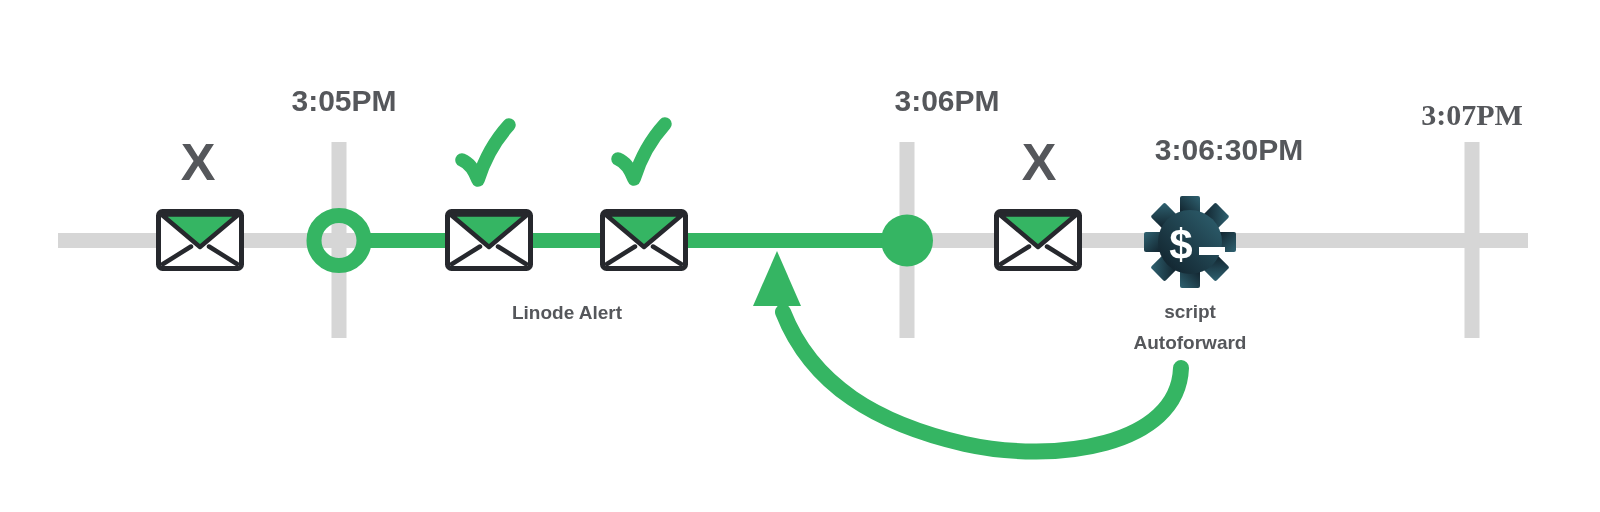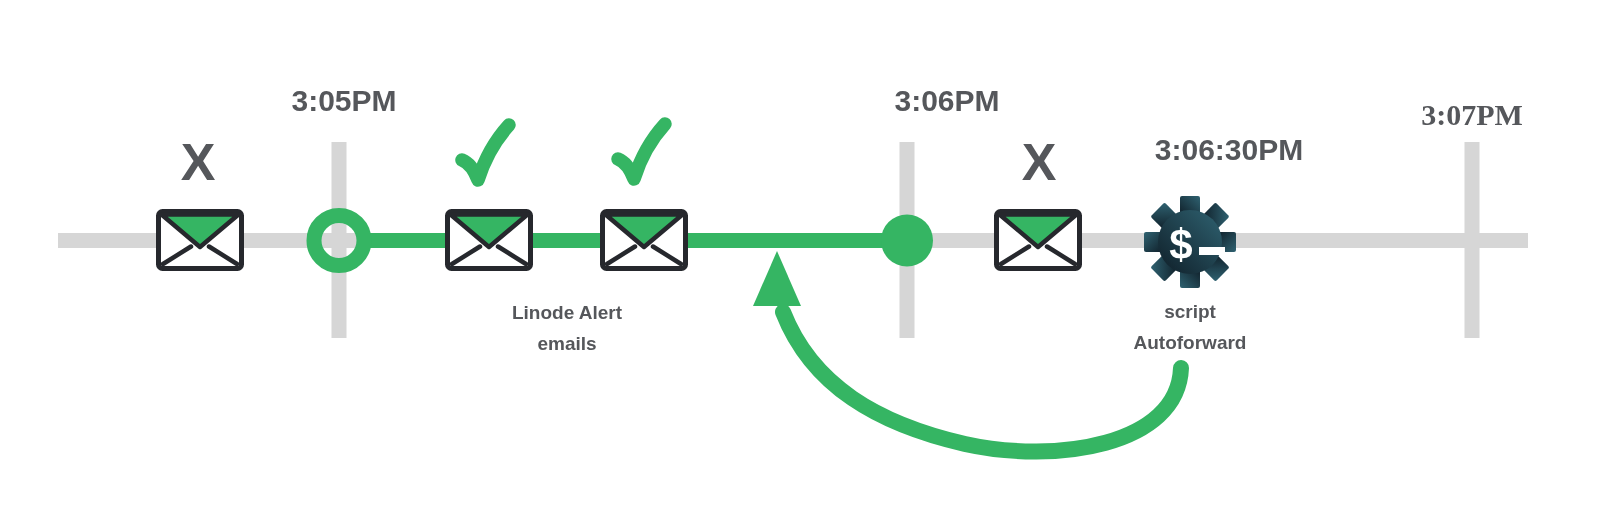--- a/index.html
+++ b/index.html
@@ -86,20 +86,19 @@
     </g>
   </svg>
 
   <div class="label time-label" style="left:344px; top:86px;">3:05PM</div>
   <div class="label time-label" style="left:907px; top:86px;margin-left:40px;">3:06PM</div>
   <div class="label time-label" style="left:1472px; top:100px;font-family:Liberation Serif, serif;">3:07PM</div>
   <div class="label time-label" style="left:1193px; top:135px;margin-left:36px;">3:06:30PM</div>
 
   <div class="label caption" style="left:567px; top:297px;">
     <div>Linode Alert</div>
-    <div>emails</div>
   </div>
   <div class="label caption" style="left:1190px; top:296px;">
     <div>script</div>
     <div>Autoforward</div>
   </div>
 
 </div>
 
 </body></html>

